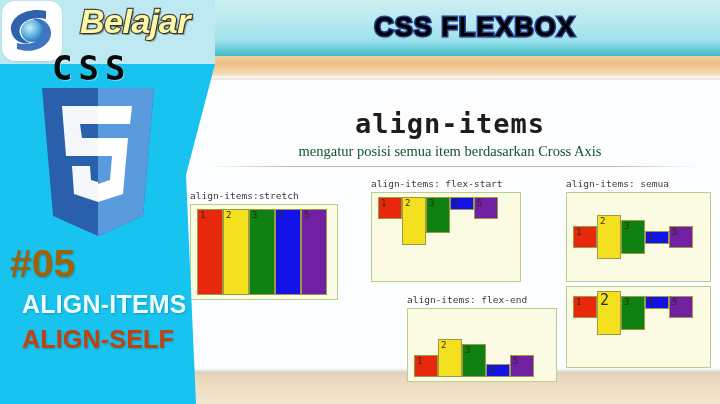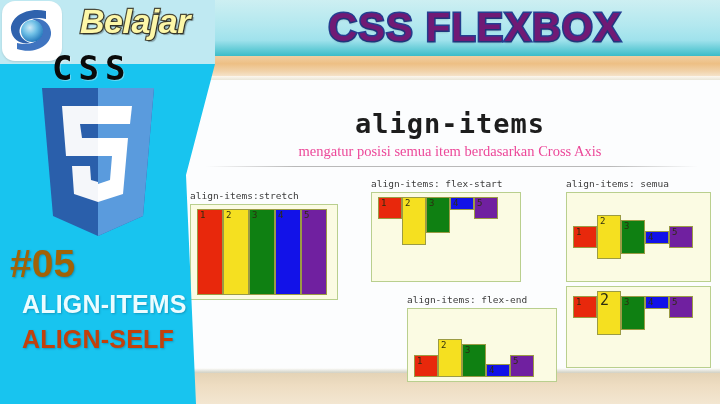--- a/index.html
+++ b/index.html
@@ -34,40 +34,40 @@
     background:linear-gradient(180deg,#ffffff 0%,#dcdcd2 60%,#c9c8bb 100%);
   }
   .slide-footer{
     position:absolute;left:0;top:373px;width:720px;height:31px;
     background:linear-gradient(180deg,#e4d3b6 0%,#eeddc2 40%,#f3e6d1 100%);
   }
 
   .wm-title{
     position:absolute;left:240px;top:2px;width:470px;height:50px;
     display:flex;align-items:center;justify-content:center;
-    font-size:40px;font-weight:bold;letter-spacing:1px;
-    color:#701a75;
+    font-size:27px;font-weight:bold;letter-spacing:1px;
+    color:#000000;
     -webkit-text-stroke:3px #253f92;
     paint-order:stroke fill;
     text-shadow:0 2px 2px rgba(0,0,0,.18);
     white-space:nowrap;
   }
 
   
   .main-title{
     position:absolute;left:200px;top:108px;width:500px;
     text-align:center;
     font-family:"DejaVu Sans Mono","Liberation Mono",monospace;
     font-size:27px;font-weight:bold;color:#1d1d1d;letter-spacing:1px;
   }
   .main-sub{
     position:absolute;left:200px;top:143px;width:500px;
     text-align:center;
     font-family:"Liberation Serif","DejaVu Serif",serif;
-    font-size:14.5px;color:#ec4899;
+    font-size:14.5px;color:#14532d;
   }
   .rule{
     position:absolute;left:206px;top:166px;width:492px;height:1px;
     background:linear-gradient(90deg,rgba(190,190,190,0),#b9b9b9 18%,#b9b9b9 82%,rgba(190,190,190,0));
   }
 
   
   .demo{position:absolute;}
   .demo-label{
     font-family:"DejaVu Sans Mono","Liberation Mono",monospace;

